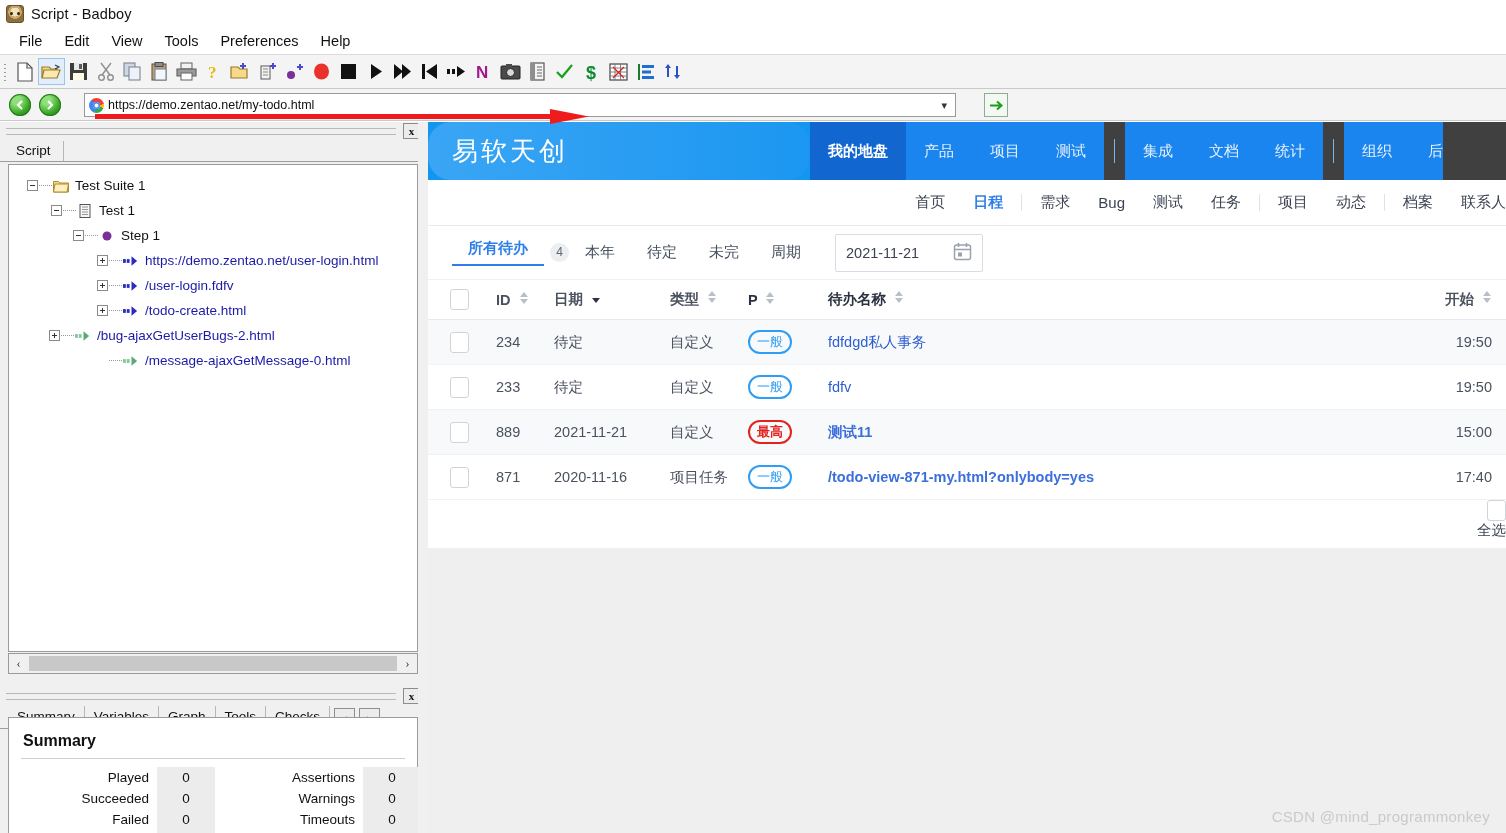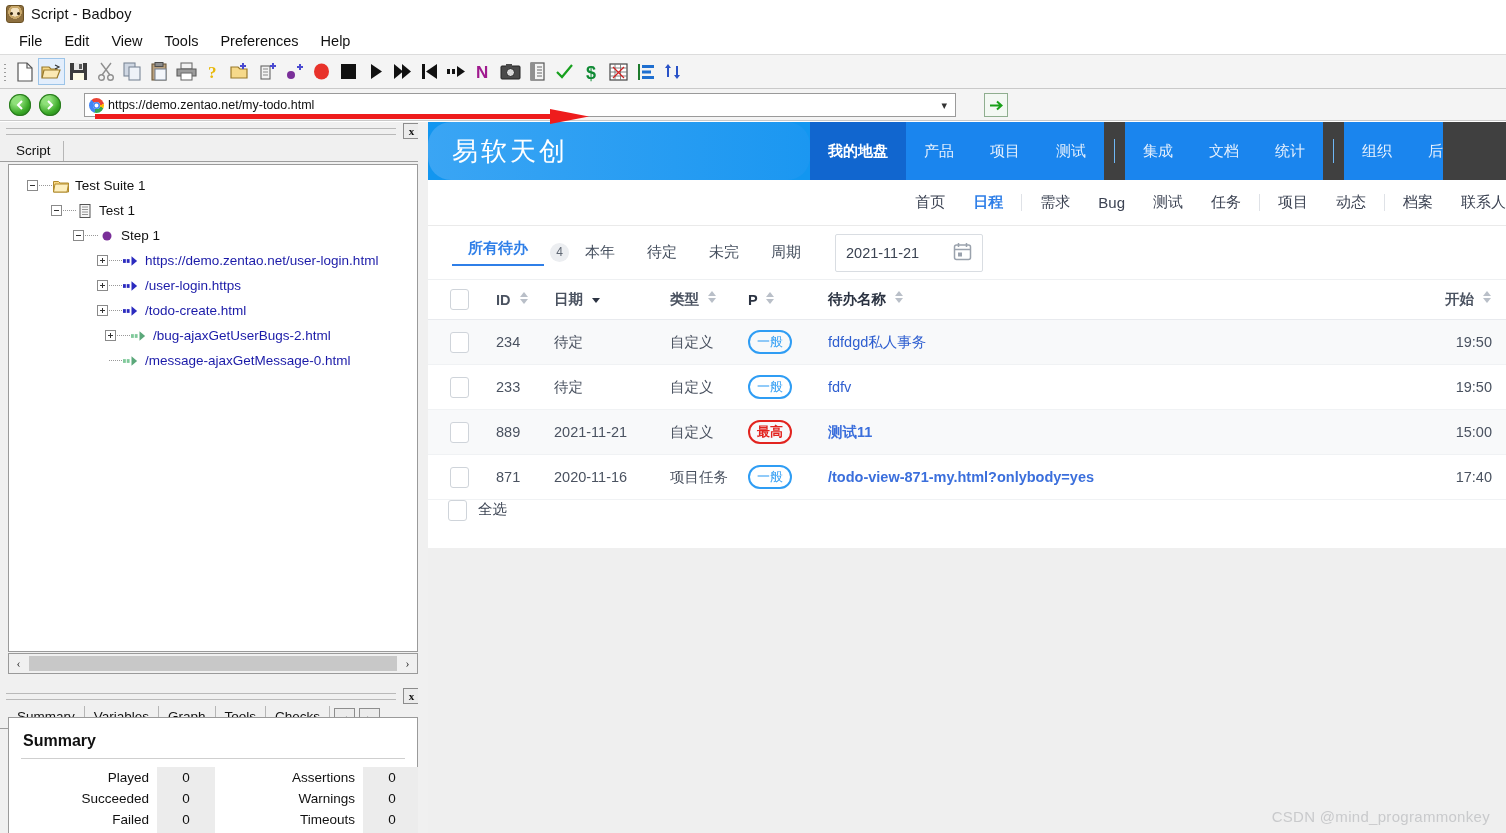--- a/index.html
+++ b/index.html
@@ -128,21 +128,21 @@
   .sort i{display:block;width:0;height:0;border-left:4px solid transparent;border-right:4px solid transparent;}
   .sort i.up{border-bottom:5px solid #b9bfc8;margin-bottom:2px;}
   .sort i.dn{border-top:5px solid #b9bfc8;}
   .sort.on i.dn{border-top-color:#2b3342;}
   .sort.on i.up{border-bottom-color:transparent;}
   .pill{display:inline-flex;align-items:center;justify-content:center;width:44px;height:24px;border-radius:12px;font-size:13px;box-sizing:border-box;}
   .pill.normal{border:2px solid #2f9df4;color:#2f9df4;}
   .pill.high{border:2px solid #e2241f;color:#e2241f;font-weight:bold;}
   .lnk{color:#2f5fd0;}
   .lnk2{color:#3b6fdc;font-weight:bold;}
-  .selectall{display:flex;align-items:flex-start;height:48px;padding-left:20px;box-sizing:border-box;background:#fff;}
+  .selectall{display:flex;align-items:flex-end;height:48px;padding-left:14px;box-sizing:border-box;background:#fff;flex-direction:column;}
   .selectall span{font-size:14.5px;color:#3b4352;margin-left:11px;}
 
   .watermark{position:absolute;right:16px;bottom:8px;font-size:15px;color:#c9cacc;letter-spacing:.3px;}
 
   
   .redarrow{position:absolute;left:95px;top:109px;width:495px;height:16px;pointer-events:none;}
 </style>
 </head>
 <body>
 
@@ -413,38 +413,38 @@
         <div class="tnode" style="padding-left:88px;">
           <div class="tog plus"></div>
           <div class="dots"></div>
           <span class="ico">
             <svg width="17" height="12" viewBox="0 0 17 12">
                 <rect x="0" y="4" width="3" height="4" fill="#2b2bbf"></rect>
                 <rect x="4" y="4" width="3" height="4" fill="#2b2bbf"></rect>
                 <path d="M9 1l6 5-6 5z" fill="#2b2bbf"></path>
               </svg>
           </span>
-          <span class="tlabel link">/user-login.https</span>
+          <span class="tlabel link">/user-login.fdfv</span>
         </div>
 
 
         <div class="tnode" style="padding-left:88px;">
           <div class="tog plus"></div>
           <div class="dots"></div>
           <span class="ico">
             <svg width="17" height="12" viewBox="0 0 17 12">
                 <rect x="0" y="4" width="3" height="4" fill="#2b2bbf"></rect>
                 <rect x="4" y="4" width="3" height="4" fill="#2b2bbf"></rect>
                 <path d="M9 1l6 5-6 5z" fill="#2b2bbf"></path>
               </svg>
           </span>
           <span class="tlabel link">/todo-create.html</span>
         </div>
 
-        <div class="tnode" style="padding-left:96px;">
+        <div class="tnode" style="padding-left:40px;">
           <div class="tog plus"></div>
           <div class="dots"></div>
           <span class="ico">
             <svg width="17" height="12" viewBox="0 0 17 12">
                 <rect x="0" y="4" width="3" height="4" fill="#7fc99a"></rect>
                 <rect x="4" y="4" width="3" height="4" fill="#7fc99a"></rect>
                 <path d="M9 1l6 5-6 5z" fill="#5ba87a"></path>
               </svg>
           </span>
           <span class="tlabel link">/bug-ajaxGetUserBugs-2.html</span>

